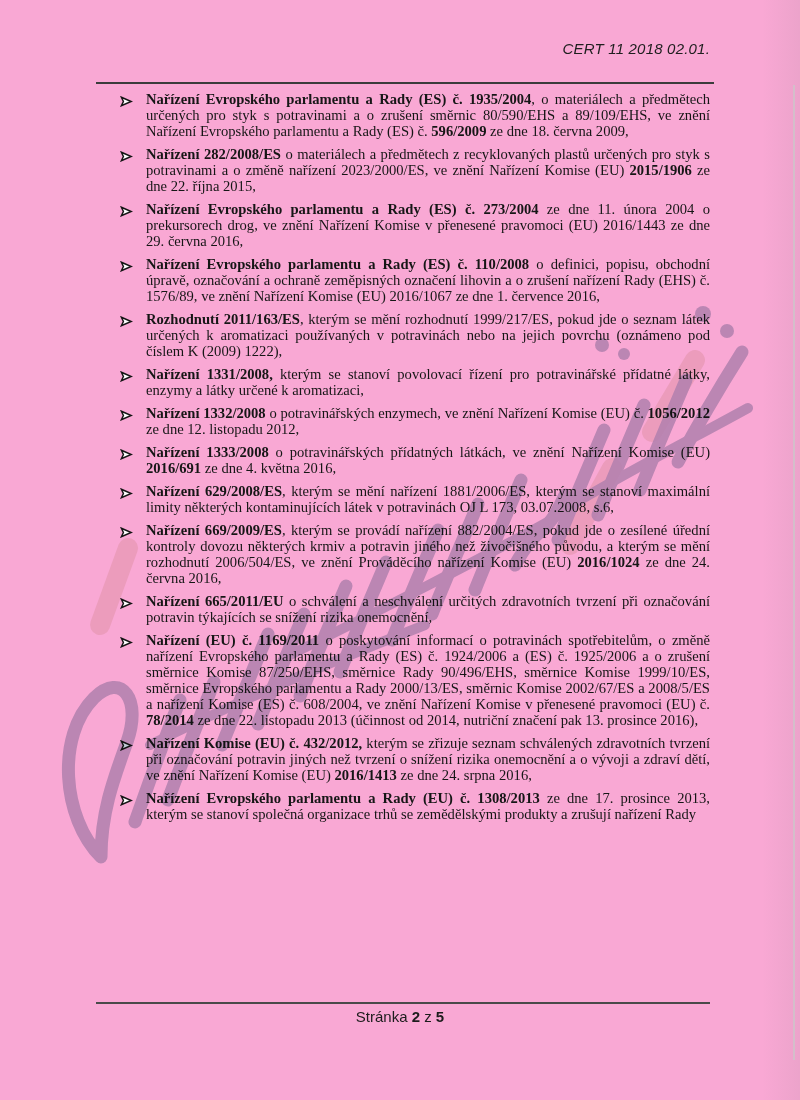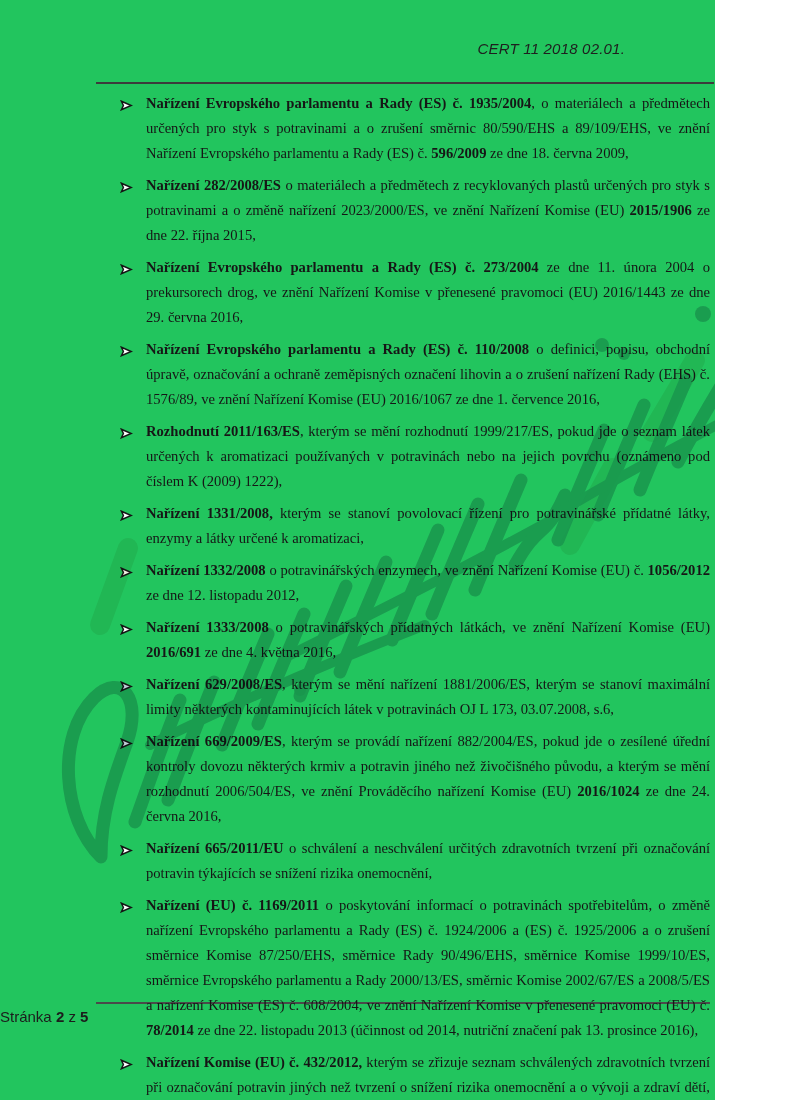--- a/index.html
+++ b/index.html
@@ -1,20 +1,20 @@
 <!DOCTYPE html>
 <html lang="cs"><head>
 <meta charset="utf-8">
 <style>
   html,body{margin:0;padding:0;}
   body{background:#ffffff;}
   .page{
     position:relative;
-    width:715px;height:1100px;
-    background:#22c55e;
+    width:800px;height:1100px;
+    background:#f9a8d4;
     font-family:"Liberation Serif", serif;
     color:#161616;
     overflow:hidden;
   }
   
   .doc-code{
     position:absolute;top:40px;right:90px;
     font-family:"Liberation Sans", sans-serif;
     font-style:italic;
     font-size:15px;
@@ -29,21 +29,21 @@
   .content{
     position:absolute;top:91px;left:120px;width:590px;
     z-index:2;
   }
   .reg-item{
     position:relative;
     padding-left:26px;
     margin:0 0 7px 0;
     text-align:justify;
     font-size:14.6px;
-    line-height:25px;
+    line-height:16px;
   }
   .reg-item b{font-weight:bold;}
   .reg-bullet{
     position:absolute;left:0;top:3px;width:13px;height:11px;
     display:inline-block;
   }
   
   .watermark{
     position:absolute;left:0;top:0;z-index:3;
     pointer-events:none;
@@ -59,20 +59,21 @@
     background:linear-gradient(to right, rgba(0,0,0,0), rgba(120,120,120,.10));
     z-index:1;
   }
   
   .footer-rule{
     position:absolute;top:1002px;left:96px;width:614px;height:2px;
     background:#4a4a4a;
   }
   .footer-text{
     position:absolute;top:1008px;left:0;width:800px;
+    text-align:center;
     font-family:"Liberation Sans", sans-serif;
     font-size:15px;
     color:#1c1c1c;
   }
 </style>
 </head>
 <body>
 
 <div class="page">
 
@@ -115,20 +116,23 @@
           </svg></span><span class="reg-text"><b>Nařízení 669/2009/ES</b><span>, kterým se provádí nařízení  882/2004/ES, pokud jde o zesílené úřední kontroly dovozu některých krmiv a potravin jiného než živočišného původu, a kterým se mění rozhodnutí 2006/504/ES, ve znění Prováděcího nařízení Komise (EU) </span><b>2016/1024</b><span> ze dne 24. června 2016,</span></span></div>
       <div class="reg-item"><span class="reg-bullet"><svg width="13" height="11" viewBox="0 0 13 11" aria-hidden="true">
             <path d="M1.4 1.3 L11.2 5.5 L1.4 9.7 L3.4 5.5 Z" fill="#ffffff" stroke="#151515" stroke-width="1.5" stroke-linejoin="miter"></path>
           </svg></span><span class="reg-text"><b>Nařízení 665/2011/EU</b><span> o schválení a neschválení určitých zdravotních tvrzení při označování potravin týkajících se snížení rizika onemocnění,</span></span></div>
       <div class="reg-item"><span class="reg-bullet"><svg width="13" height="11" viewBox="0 0 13 11" aria-hidden="true">
             <path d="M1.4 1.3 L11.2 5.5 L1.4 9.7 L3.4 5.5 Z" fill="#ffffff" stroke="#151515" stroke-width="1.5" stroke-linejoin="miter"></path>
           </svg></span><span class="reg-text"><b>Nařízení (EU) č. 1169/2011</b><span>  o poskytování informací o potravinách spotřebitelům, o změně nařízení Evropského parlamentu a Rady (ES) č. 1924/2006 a (ES) č. 1925/2006 a o zrušení směrnice Komise 87/250/EHS, směrnice Rady 90/496/EHS, směrnice Komise 1999/10/ES, směrnice Evropského parlamentu a Rady 2000/13/ES, směrnic Komise 2002/67/ES a 2008/5/ES a nařízení Komise (ES) č. 608/2004, ve znění Nařízení Komise v přenesené pravomoci (EU) č. </span><b>78/2014</b><span> ze dne 22. listopadu 2013 (účinnost od 2014, nutriční značení pak 13. prosince 2016),</span></span></div>
       <div class="reg-item"><span class="reg-bullet"><svg width="13" height="11" viewBox="0 0 13 11" aria-hidden="true">
             <path d="M1.4 1.3 L11.2 5.5 L1.4 9.7 L3.4 5.5 Z" fill="#ffffff" stroke="#151515" stroke-width="1.5" stroke-linejoin="miter"></path>
           </svg></span><span class="reg-text"><b>Nařízení Komise (EU) č. 432/2012,</b><span> kterým se zřizuje seznam schválených zdravotních tvrzení při označování potravin jiných než tvrzení o snížení rizika onemocnění a o vývoji a zdraví dětí, ve znění Nařízení Komise (EU) </span><b>2016/1413</b><span> ze dne 24. srpna 2016,</span></span></div>
+      <div class="reg-item"><span class="reg-bullet"><svg width="13" height="11" viewBox="0 0 13 11" aria-hidden="true">
+            <path d="M1.4 1.3 L11.2 5.5 L1.4 9.7 L3.4 5.5 Z" fill="#ffffff" stroke="#151515" stroke-width="1.5" stroke-linejoin="miter"></path>
+          </svg></span><span class="reg-text"><b>Nařízení Evropského parlamentu a Rady (EU) č. 1308/2013</b><span> ze dne 17. prosince 2013, kterým se stanoví společná organizace trhů se zemědělskými produkty a zrušují nařízení Rady</span></span></div>
     </div>
 
   <svg class="watermark" width="800" height="1100" viewBox="0 0 800 1100" aria-hidden="true">
     <g fill="none" stroke-width="20" stroke-linecap="round" opacity="0.55" stroke="#e7dfcc">
       <path d="M 100 625 L 128 548"></path>
       <path d="M 570 545 L 612 468"></path>
       <path d="M 652 432 L 695 360"></path>
     </g>
     <g fill="none" stroke-width="13" stroke-linecap="round" opacity="0.85" stroke="#b6c2d1">
       <path d="M 101 857 C 62 818, 56 736, 94 698 C 122 671, 142 700, 127 742 C 114 778, 101 812, 101 857"></path>

